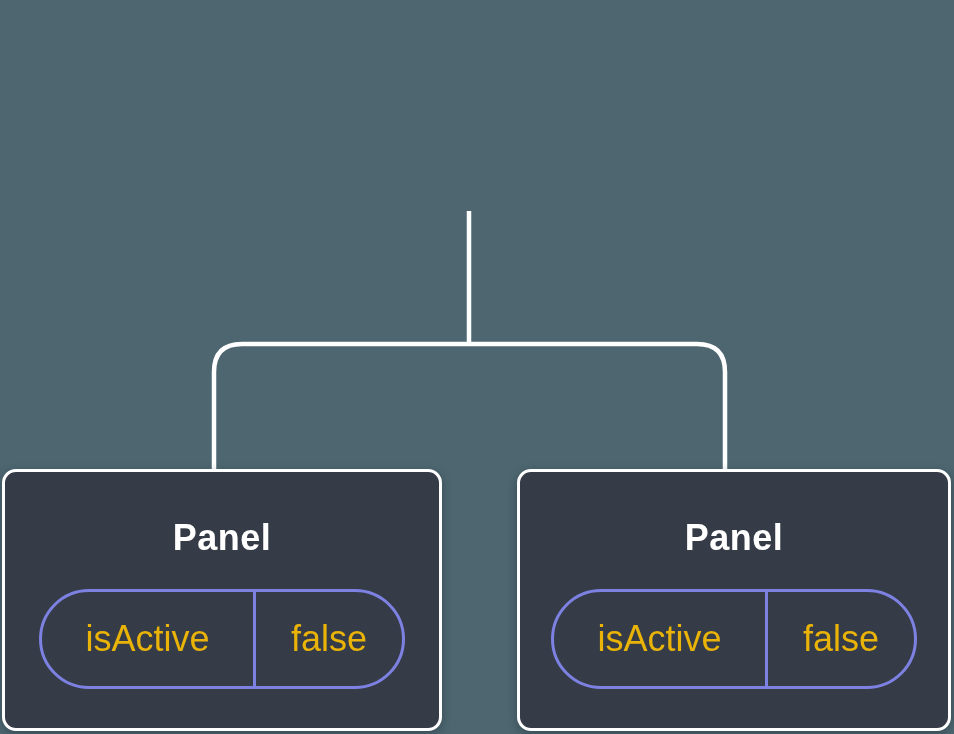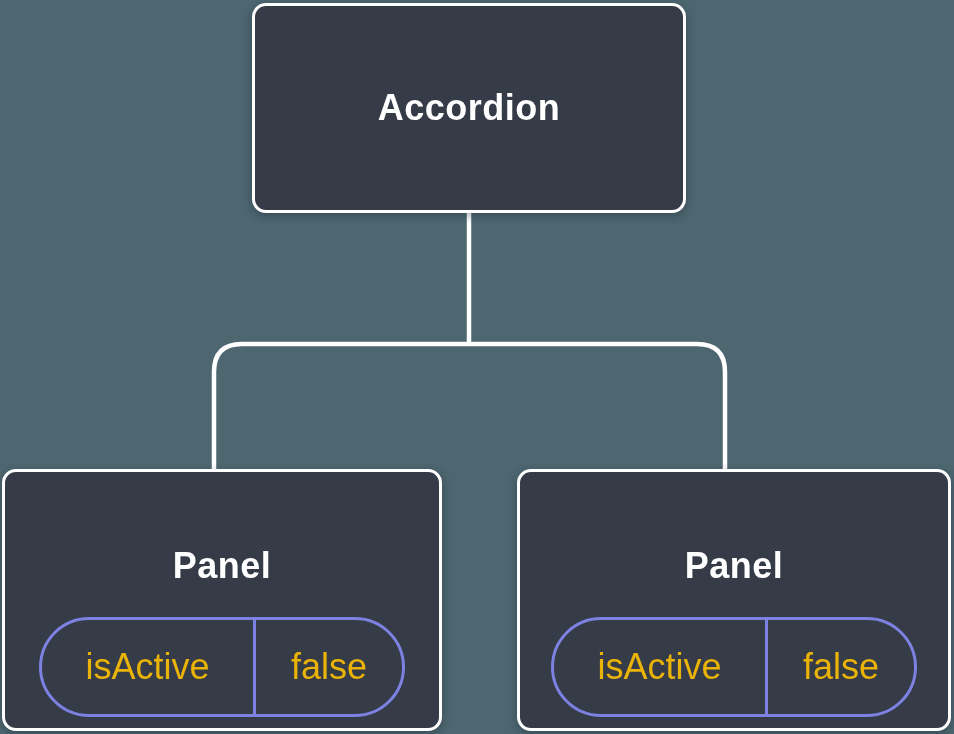--- a/index.html
+++ b/index.html
@@ -51,21 +51,21 @@
     height: 262px;
   }
   .node-label {
     color: #ffffff;
     font-size: 36px;
     font-weight: 600;
     letter-spacing: 0.5px;
     line-height: 1;
   }
   .panel-title {
-    margin-top: 76px;
+    margin-top: 48px;
   }
   .state-pill {
     box-sizing: border-box;
     margin-top: 33px;
     width: 366px;
     height: 100px;
     border: 3px solid #7d82e2;
     border-radius: 50px;
     display: flex;
     align-items: stretch;
@@ -91,23 +91,20 @@
 </head>
 <body>
 
 <div class="canvas">
 
   <svg class="connector" width="954" height="734" viewBox="0 0 954 734">
     <path d="M469 211 V346" stroke="#ffffff" stroke-width="4.5" fill="none"></path>
     <path d="M214 470 V372 Q214 344 242 344 H697 Q725 344 725 372 V470" stroke="#ffffff" stroke-width="4.5" fill="none"></path>
   </svg>
 
-  <div class="node node-root">
-    <div class="node-label">Accordion</div>
-  </div>
 
   <div class="node node-panel-left">
     <div class="node-label panel-title">Panel</div>
     <div class="state-pill">
       <div class="state-cell state-key">isActive</div>
       <div class="state-cell state-value">false</div>
     </div>
   </div>
 
   <div class="node node-panel-right">

